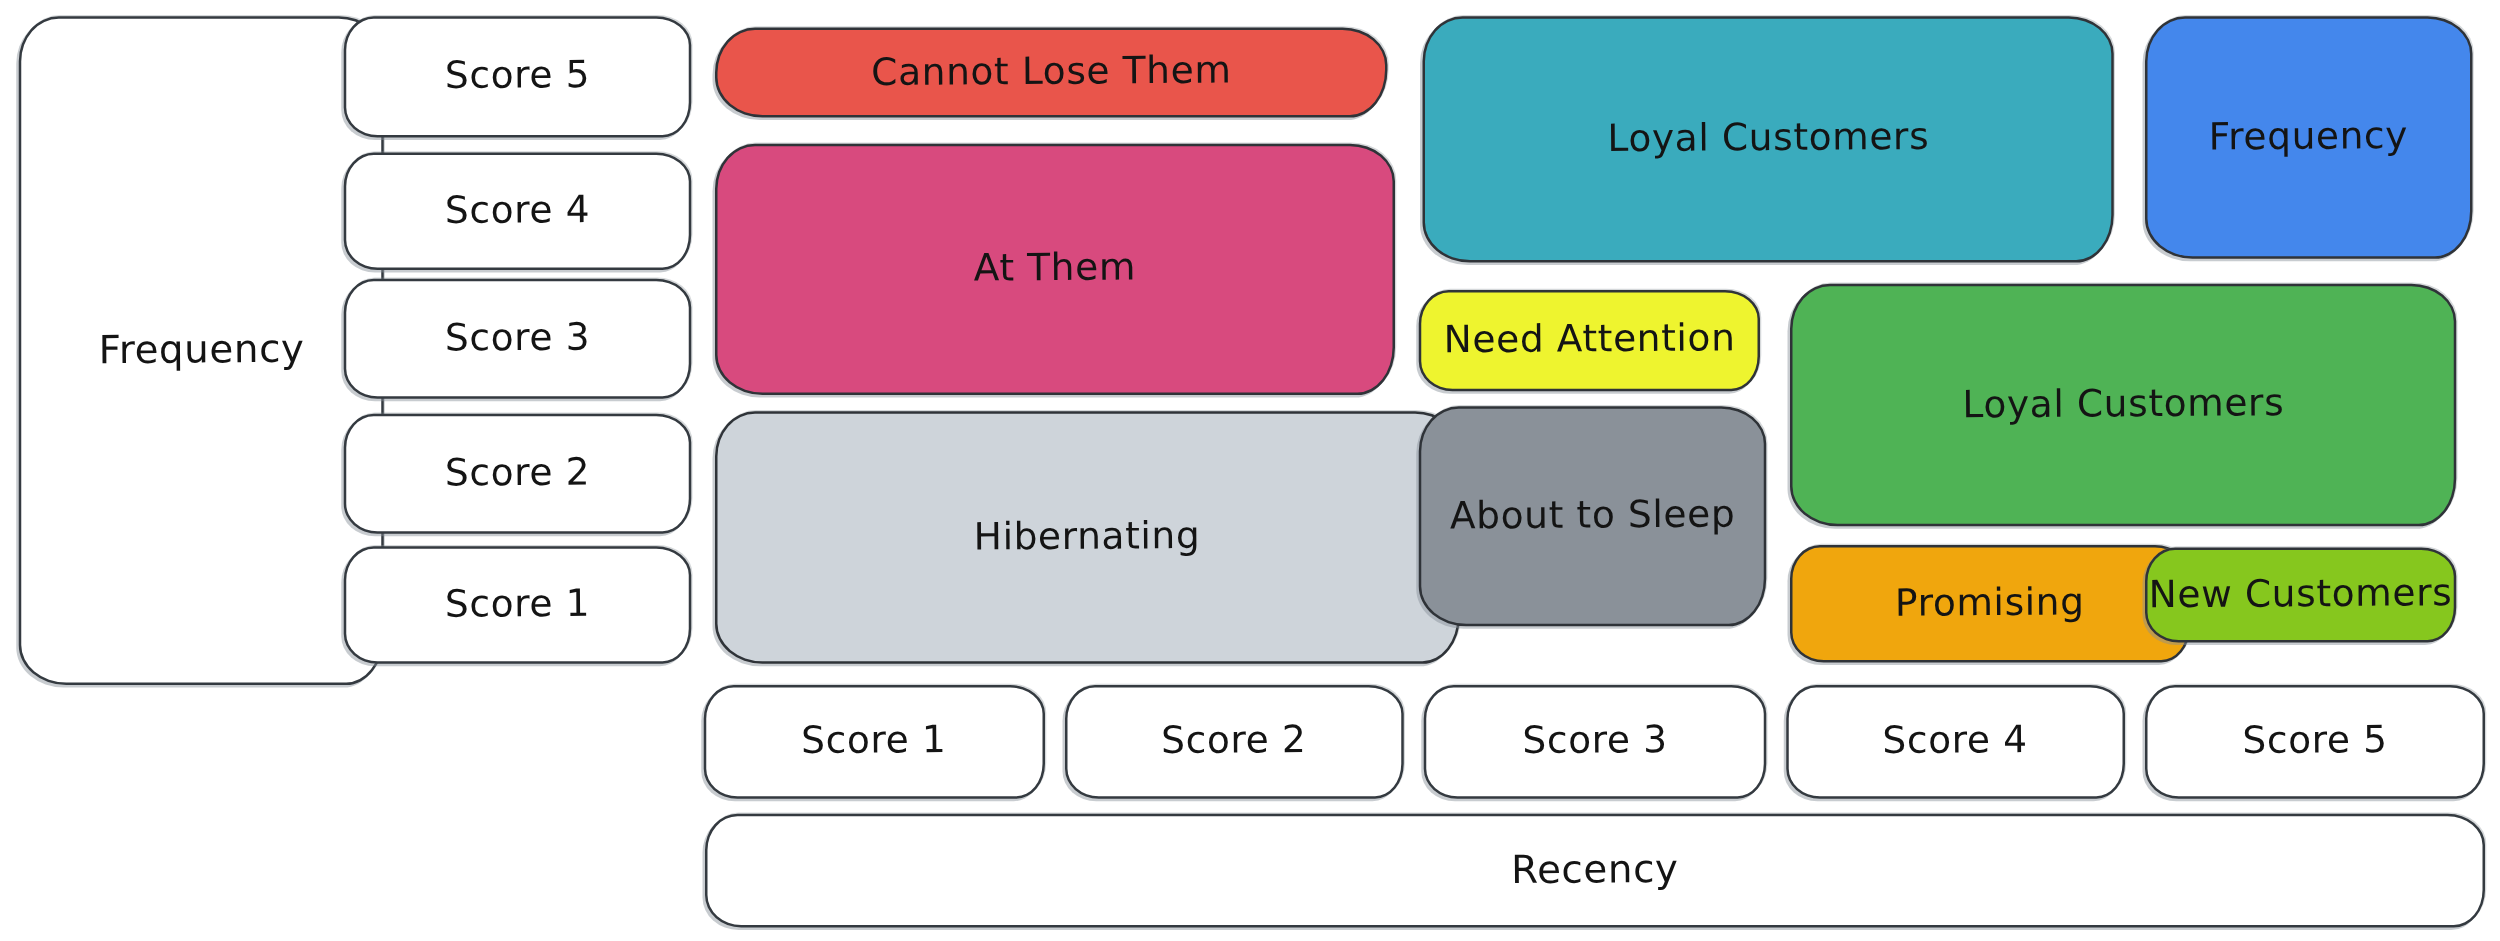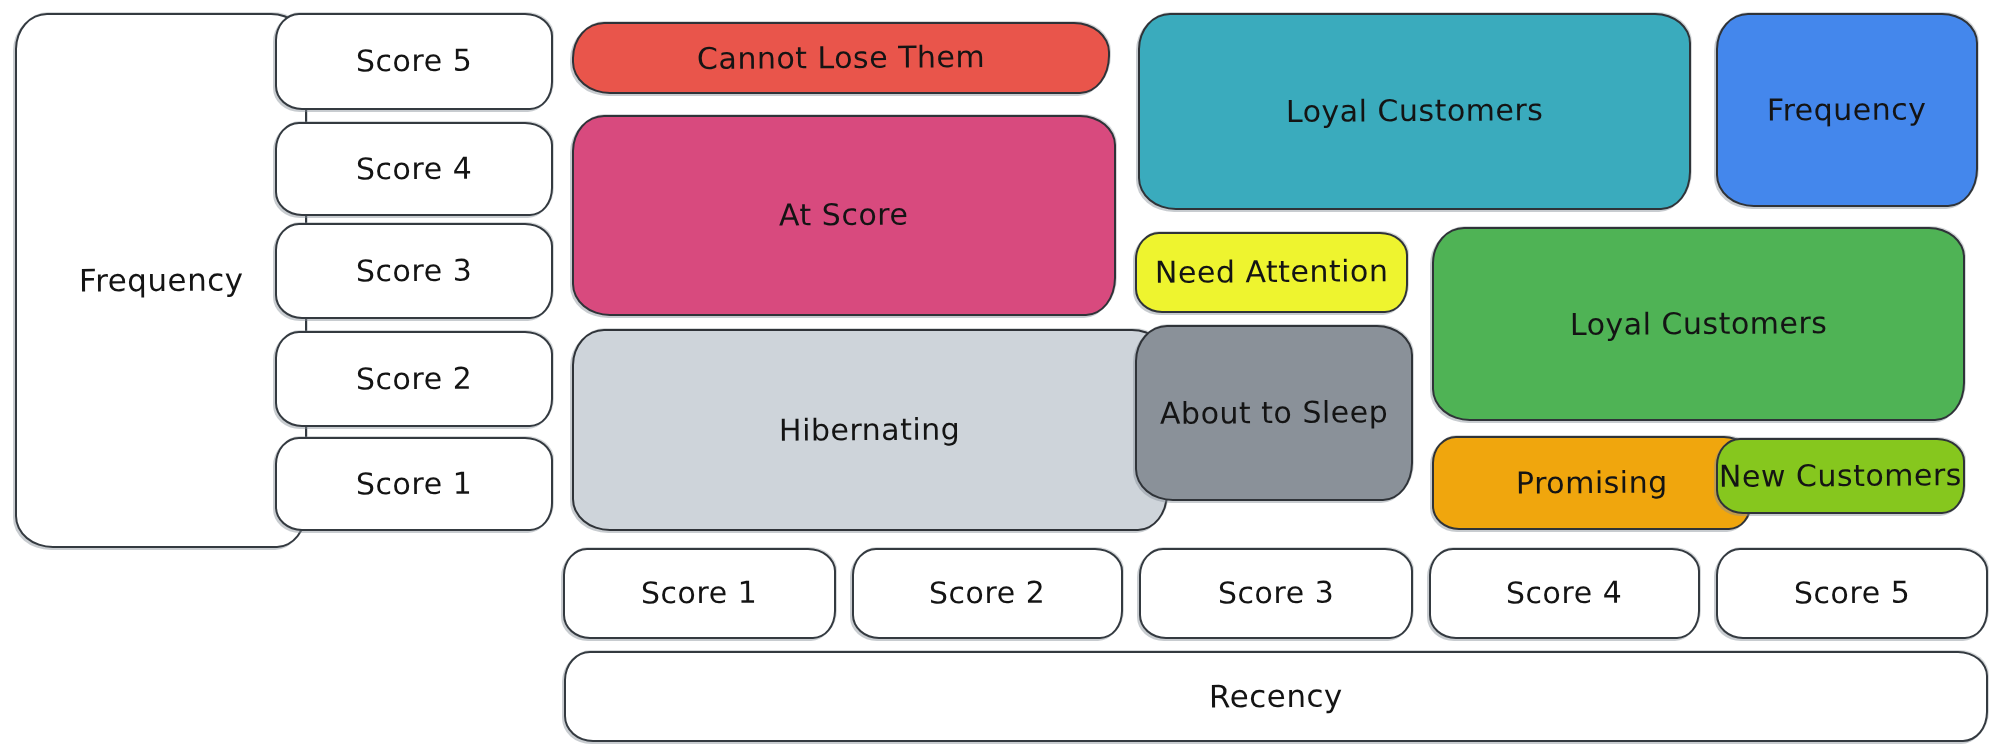--- a/index.html
+++ b/index.html
@@ -96,21 +96,21 @@
     <span class="lbl">Score 2</span>
   </div>
   <div class="box r-small" id="freq-s1">
     <span class="lbl">Score 1</span>
   </div>
 
   <div class="box seg r-big" id="seg-cannot-lose-them" style="background-color: rgb(233, 85, 75);">
     <span class="lbl">Cannot Lose Them</span>
   </div>
   <div class="box seg r-big" id="seg-at-risk" style="background-color: rgb(216, 74, 126);">
-    <span class="lbl">At Score</span>
+    <span class="lbl">At Them</span>
   </div>
   <div class="box seg r-big" id="seg-hibernating" style="background-color: rgb(206, 212, 218);">
     <span class="lbl">Hibernating</span>
   </div>
   <div class="box seg r-big" id="seg-loyal-top" style="background-color: rgb(58, 171, 189);">
     <span class="lbl">Loyal Customers</span>
   </div>
   <div class="box seg r-big" id="seg-champions" style="background-color: rgb(68, 135, 236);">
     <span class="lbl">Frequency</span>
   </div>

